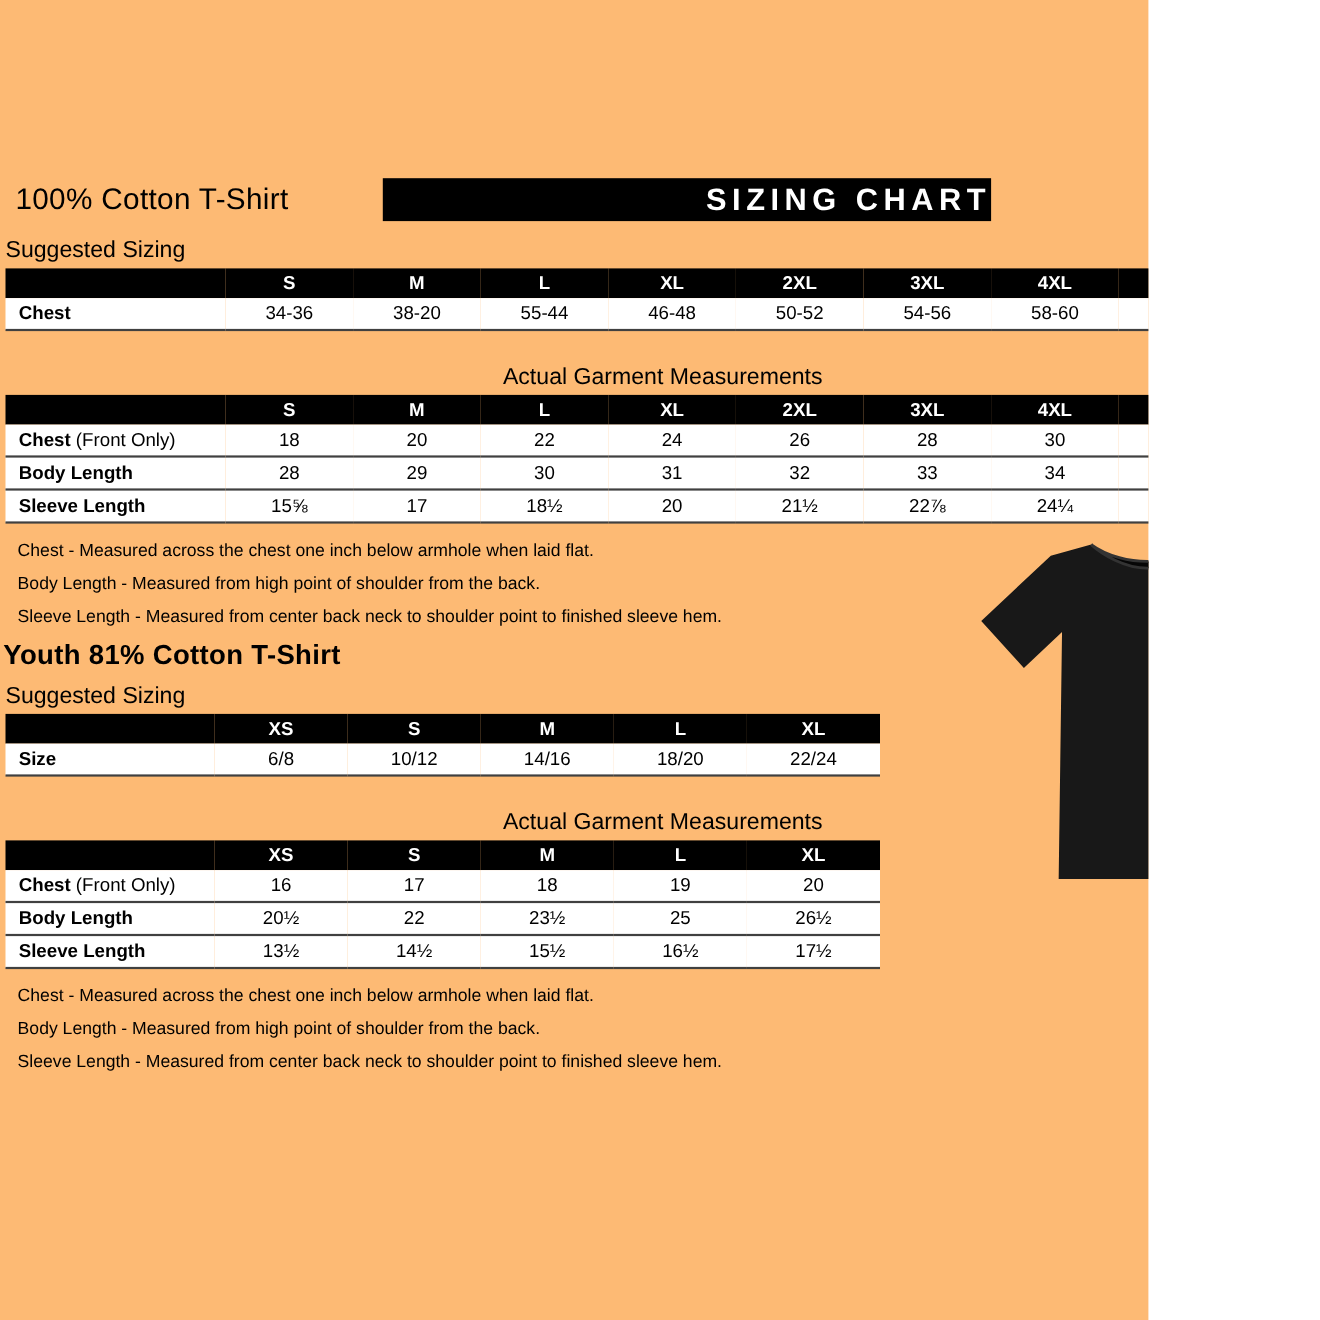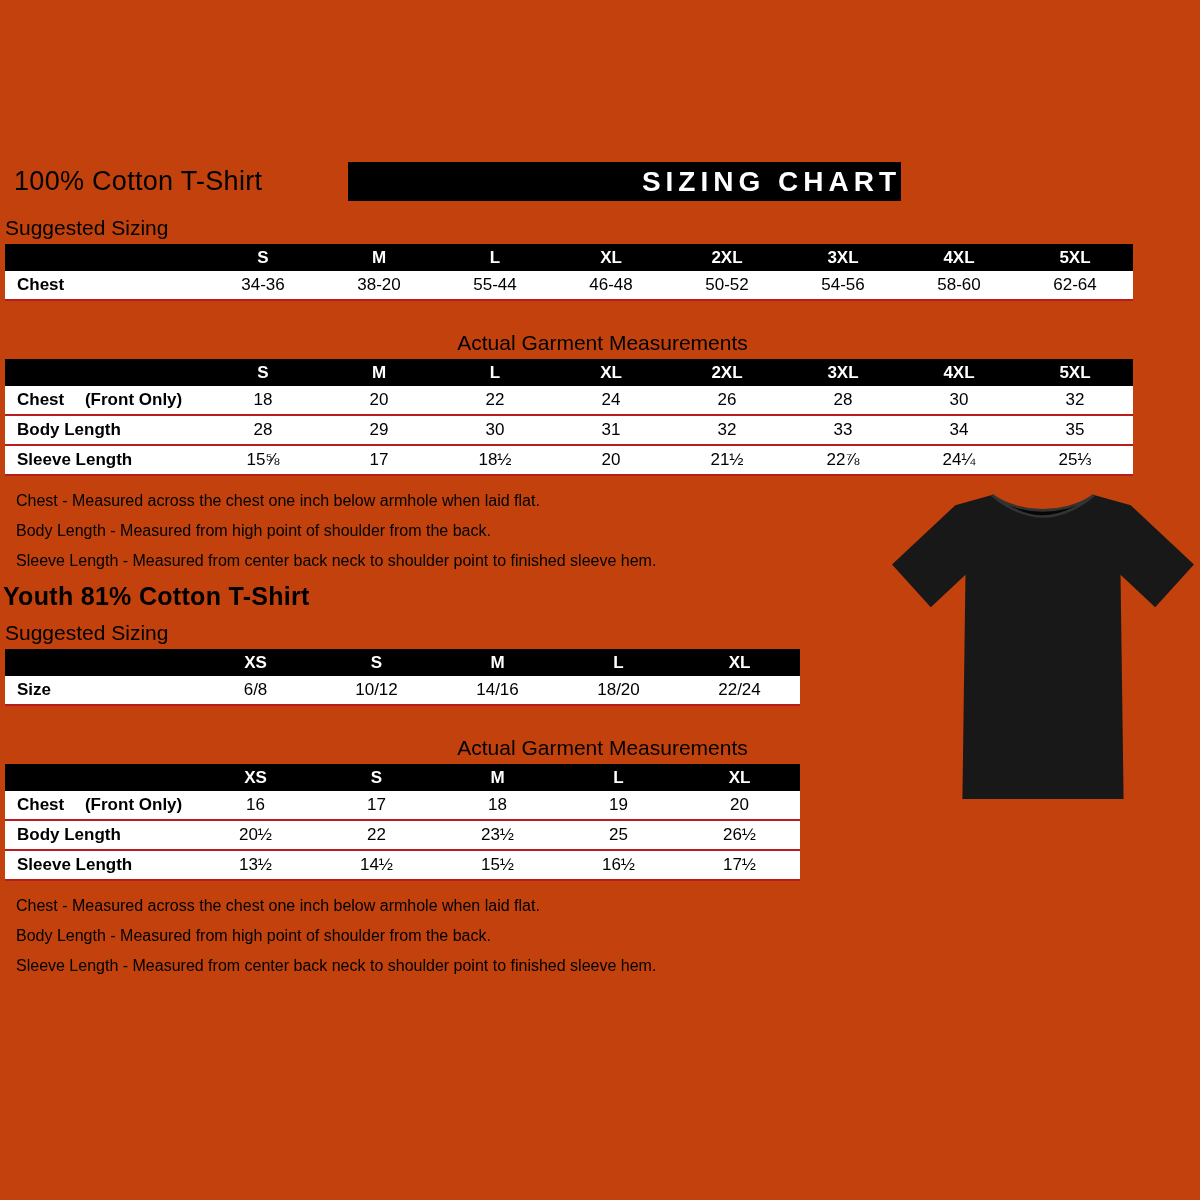--- a/index.html
+++ b/index.html
@@ -1,40 +1,40 @@
 <!DOCTYPE html>
 <html><head>
 <meta charset="utf-8">
 <style>
   html,body { margin:0; padding:0; background:#fff; }
   body { font-family:"Liberation Sans", sans-serif; color:#000; }
-  .page { position:relative; width:1200px; height:1200px; background:#c2410c; overflow:hidden; }
+  .page { position:relative; width:1044px; height:1200px; background:#fdba74; overflow:hidden; }
   .content { position:absolute; top:162px; left:0; width:1200px; }
 
   .title-row { position:relative; height:48px; }
   .main-title { position:absolute; left:14px; top:4px; margin:0; font-size:27px; font-weight:400; letter-spacing:0.3px; }
   .banner { position:absolute; left:348px; top:0; width:553px; height:39px; background:#000;
             color:#fff; font-weight:bold; font-size:28px; letter-spacing:5px;
             text-align:right; line-height:40px; }
 
   .section-label { font-size:21px; margin:6px 0 4px 5px; }
   .section-label.spaced { margin-top:30px;text-align:center; }
 
   table.size-table { border-collapse:collapse; table-layout:fixed; margin-left:5px; }
   table.size-table.adult { width:1128px; }
   table.size-table.youth { width:795px; }
   .adult col.c-label { width:200px; }
   .youth col.c-label { width:190px; }
   .size-table th { background:#000; color:#fff; font-size:17px; font-weight:bold;
                    height:27px; padding:0; text-align:center; }
   .size-table td { font-size:17px; text-align:center; height:28px; padding:0;
-                   border-bottom:2px solid #b91c1c; background:#fff; }
+                   border-bottom:2px solid #404040; background:#fff; }
   .size-table td.lbl { text-align:left; padding-left:12px; }
   .size-table td.lbl .b { font-weight:bold; }
-  .size-table td.lbl .n { font-weight:700;margin-left:16px; }
+  .size-table td.lbl .n { font-weight:400; }
 
   .notes { margin:16px 0 0 16px; }
   .notes p { margin:0 0 12px 0; font-size:16px; }
 
   .youth-title { margin:2px 0 10px 3px; font-size:25px; font-weight:bold; letter-spacing:0.3px; }
 
   .tee { position:absolute; left:890px; top:466px; width:306px; height:356px; }
 </style>
 </head>
 <body>

